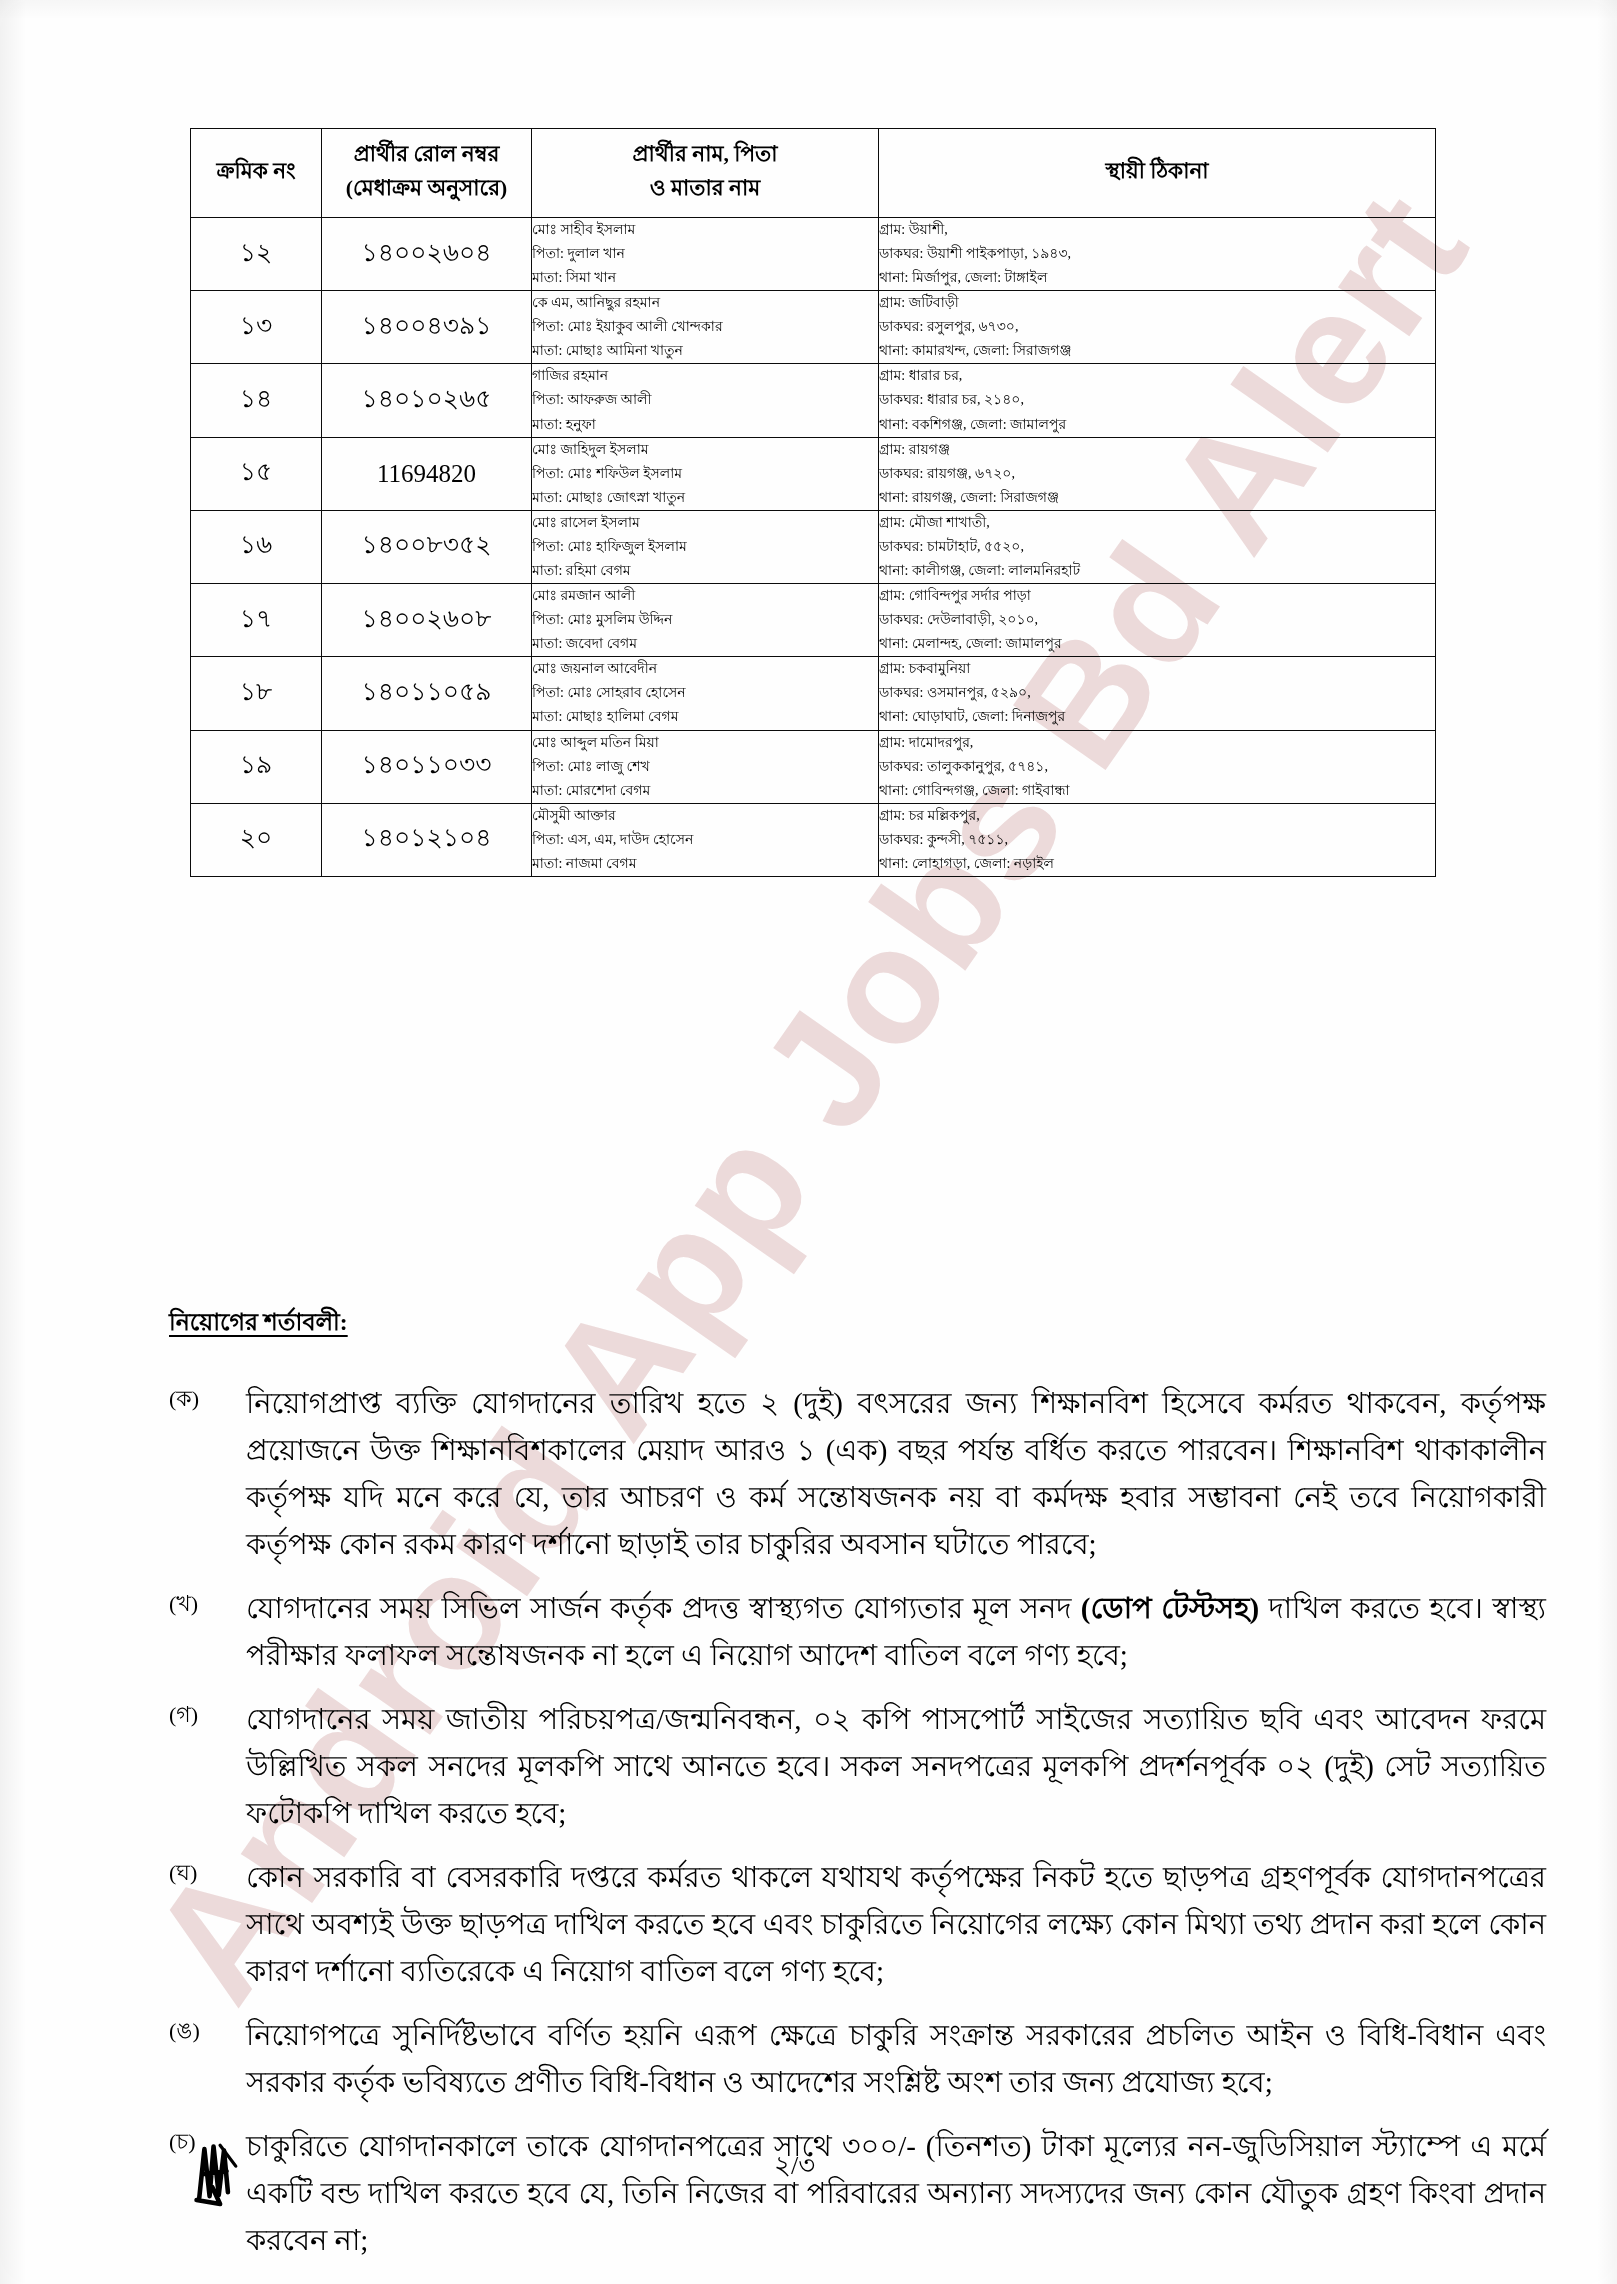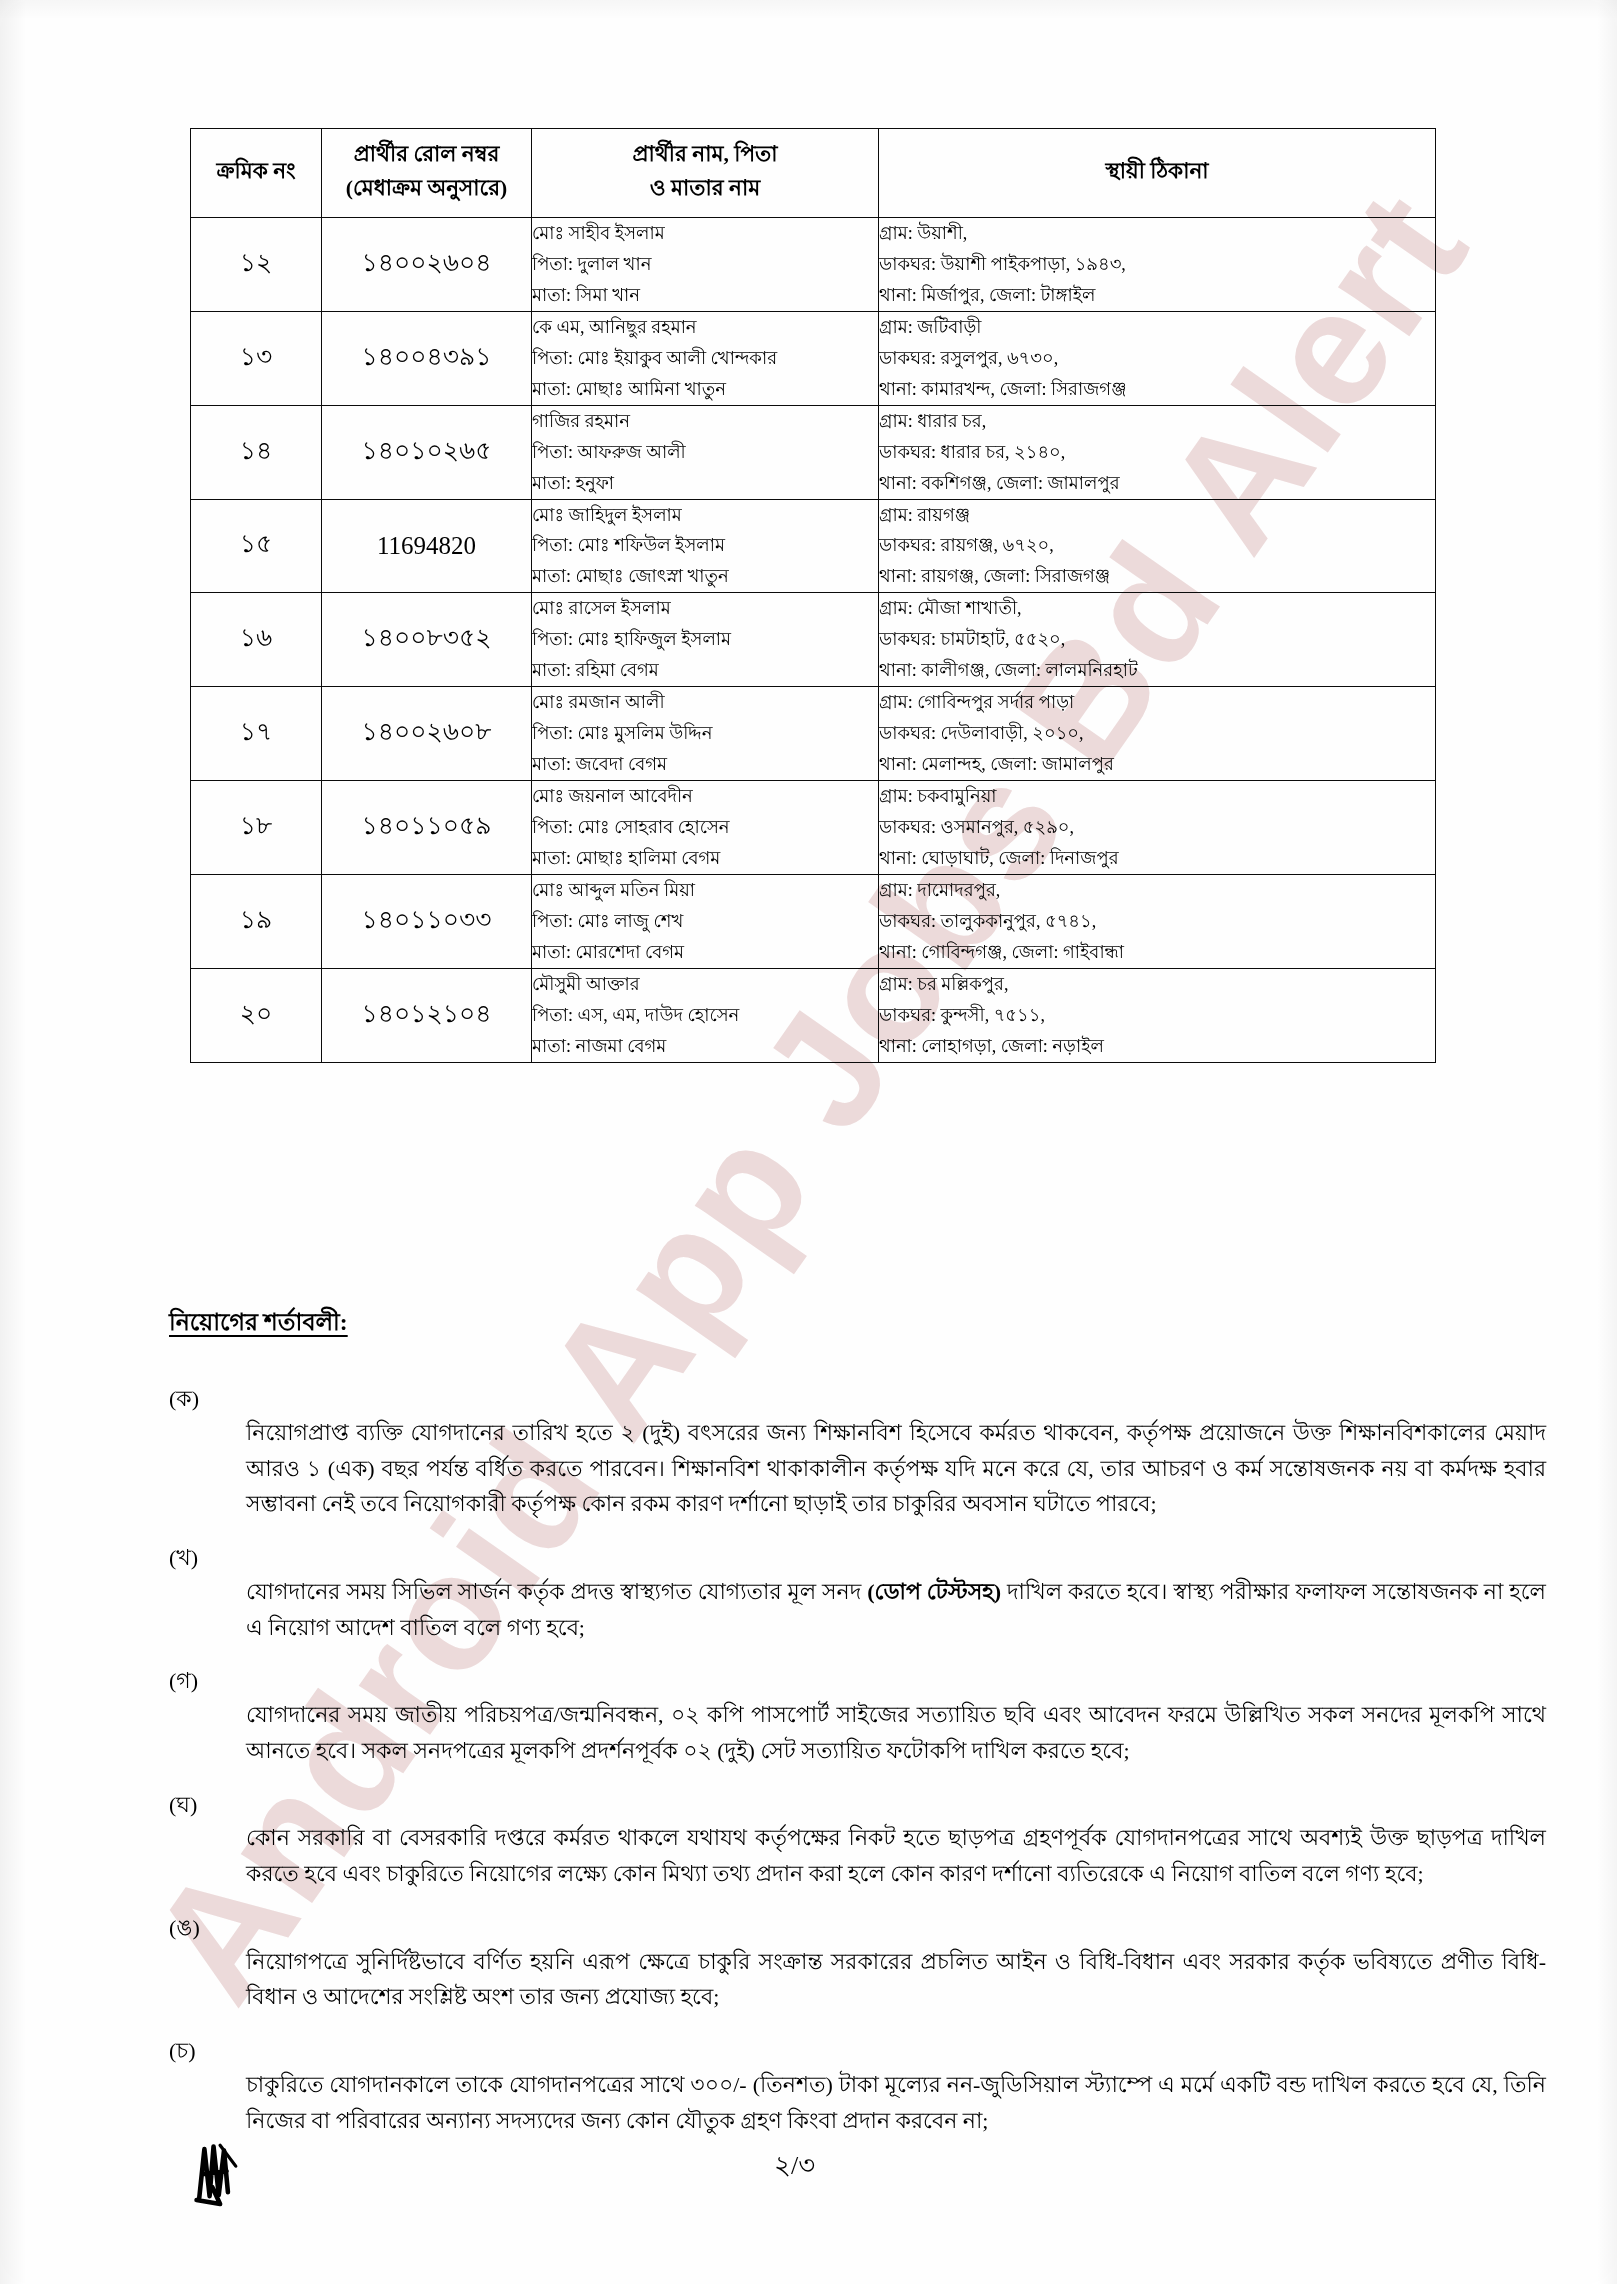--- a/index.html
+++ b/index.html
@@ -72,21 +72,21 @@
   .c-name{width:347px;}
   .c-addr{width:557px;}
 
   td.sl, td.roll{
     text-align:center;
     font-size:25px;
     font-weight:400;
   }
   td.name, td.addr{
     padding:10.5px 10.5px 10.5px 13px;
-    font-size:18px;
+    font-size:14px;
     line-height:1.72;
     font-family:Liberation Serif, serif;
   }
   td.name .ln, td.addr .ln{display:block;white-space:nowrap;}
 
   
   .cond-head{
     position:absolute;
     left:169px; top:1304px;
     font-size:23.6px;
@@ -105,25 +105,24 @@
     margin-bottom:17px;
   }
   .clause .marker{
     flex:0 0 77px;
     font-size:22px;
     line-height:1.62;
     padding-top:1.3px;
   }
   .clause .body{
     flex:1 1 auto;
-    font-size:22px;
+    font-size:29px;
     line-height:1.62;
     text-align:justify;
     text-justify:inter-word;
-    margin-top:35px;
   }
   .clause .body b{font-weight:700;}
 
   
   .signature{
     position:absolute;
     left:190px; top:2136px;
     width:85px; height:72px;
   }
   .page-no{

